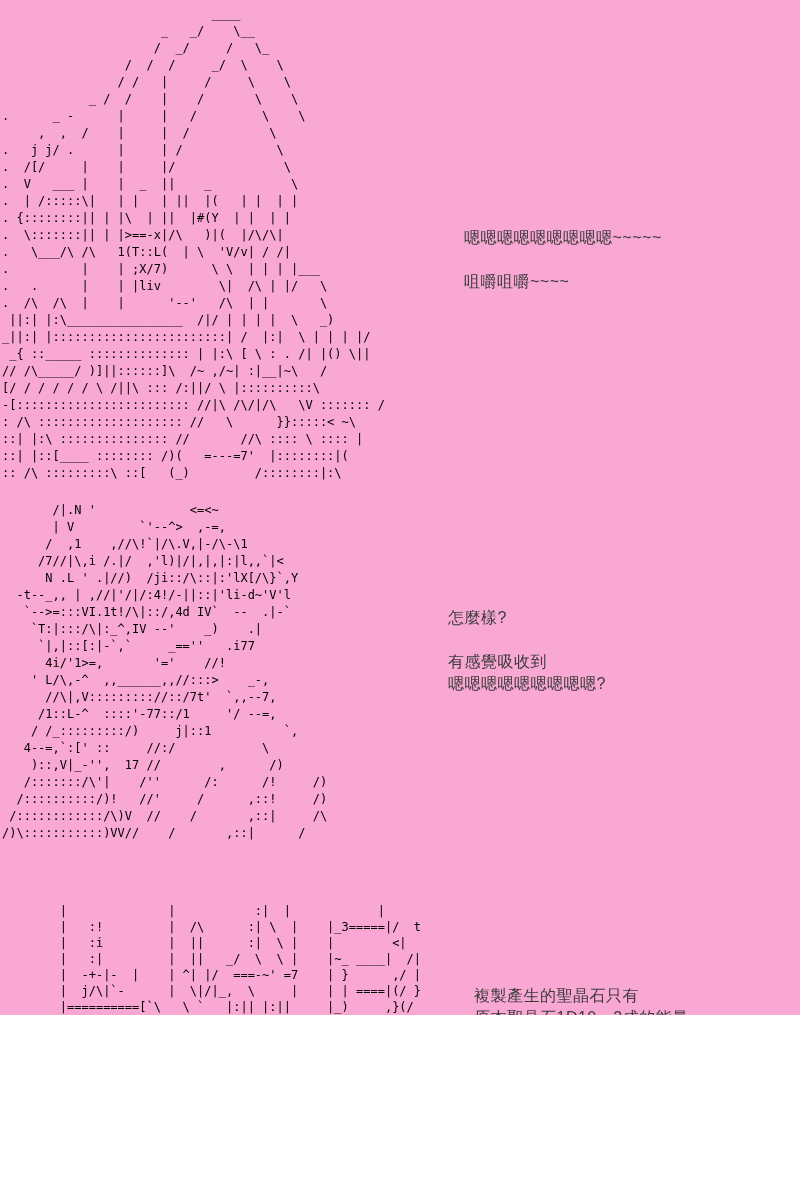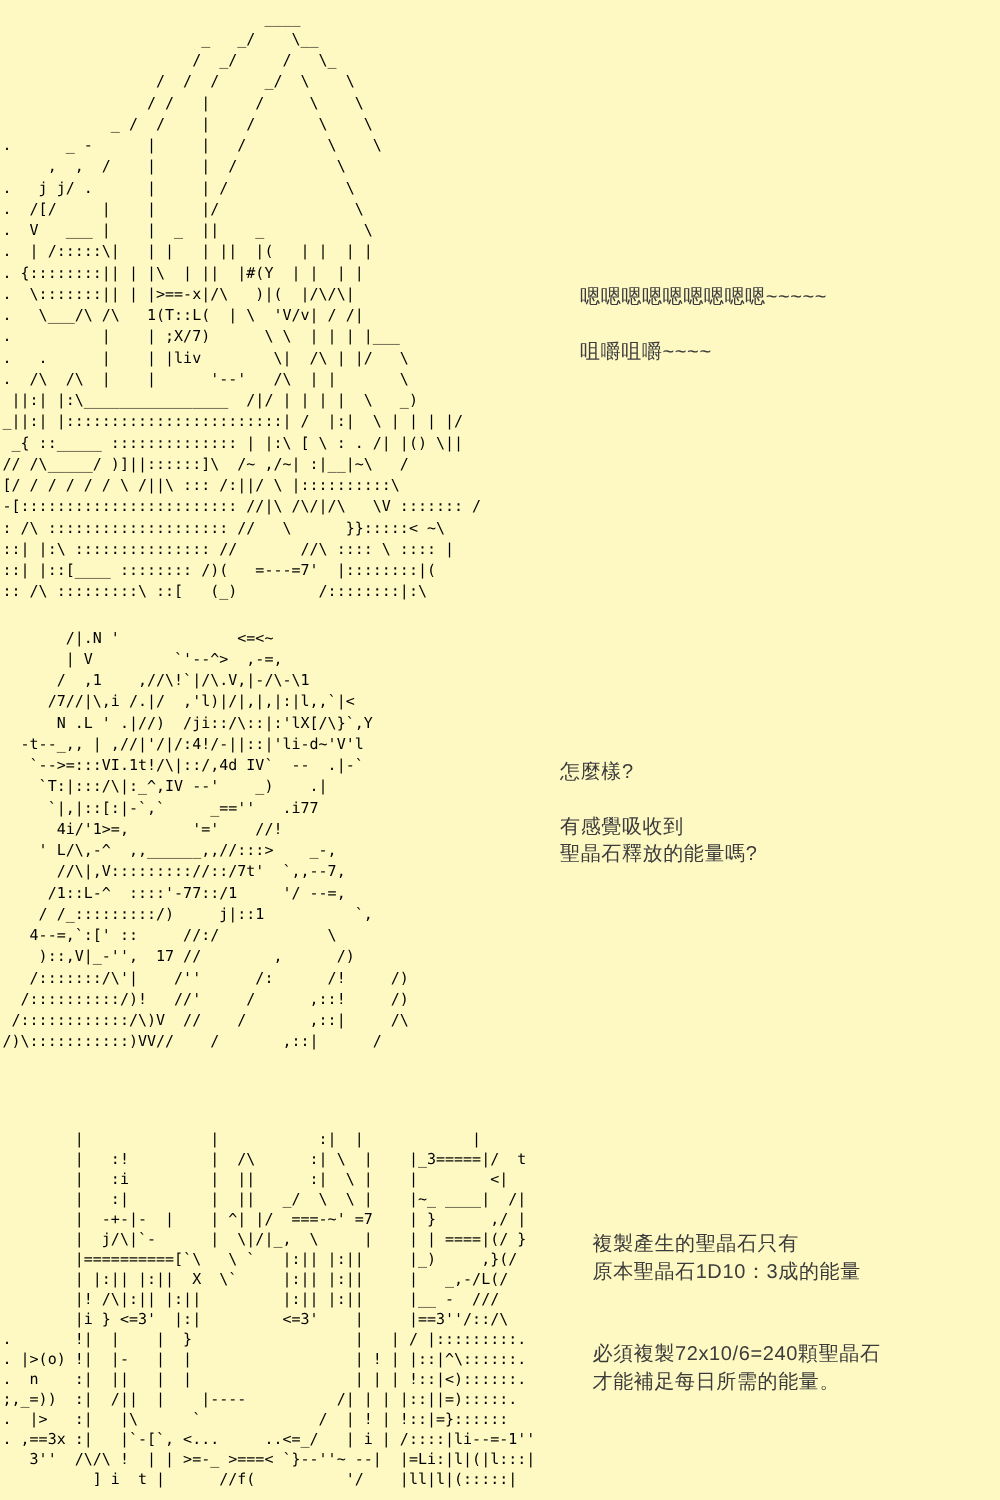--- a/index.html
+++ b/index.html
@@ -3,22 +3,22 @@
 <meta charset="utf-8">
 <style>
   html, body {
     margin: 0;
     padding: 0;
     background: #ffffff;
   }
   #page {
     position: relative;
     width: 800px;
-    height: 1200px;
-    background: #fef9c3;
+    height: 1015px;
+    background: #f9a8d4;
     overflow: hidden;
     font-family: "DejaVu Sans", sans-serif;
   }
   .aa {
     position: absolute;
     margin: 0;
     font-family: "DejaVu Sans Mono", monospace;
     font-size: 12px;
     line-height: 17px;
     color: #000000;
@@ -113,21 +113,21 @@
    3''  /\/\ !  | | &gt;=-_ &gt;===&lt; `}--''~ --|  |=Li:|l|(|l:::|
           ] i  t |      //f(          '/    |ll|l|(:::::|</pre>
 
   <div class="dialogue" style="left:448px; top:211px;">嗯嗯嗯嗯嗯嗯嗯嗯嗯~~~~~
 
 咀嚼咀嚼~~~~</div>
 
   <div class="dialogue" style="left:432px; top:591px;">怎麼樣?
 
 有感覺吸收到
-聖晶石釋放的能量嗎?</div>
+嗯嗯嗯嗯嗯嗯嗯嗯嗯?</div>
 
   <div class="dialogue" style="left:458px; top:969px;">複製產生的聖晶石只有
 原本聖晶石1D10：3成的能量
 
 
 必須複製72x10/6=240顆聖晶石
 才能補足每日所需的能量。</div>
 
 </div>
 

